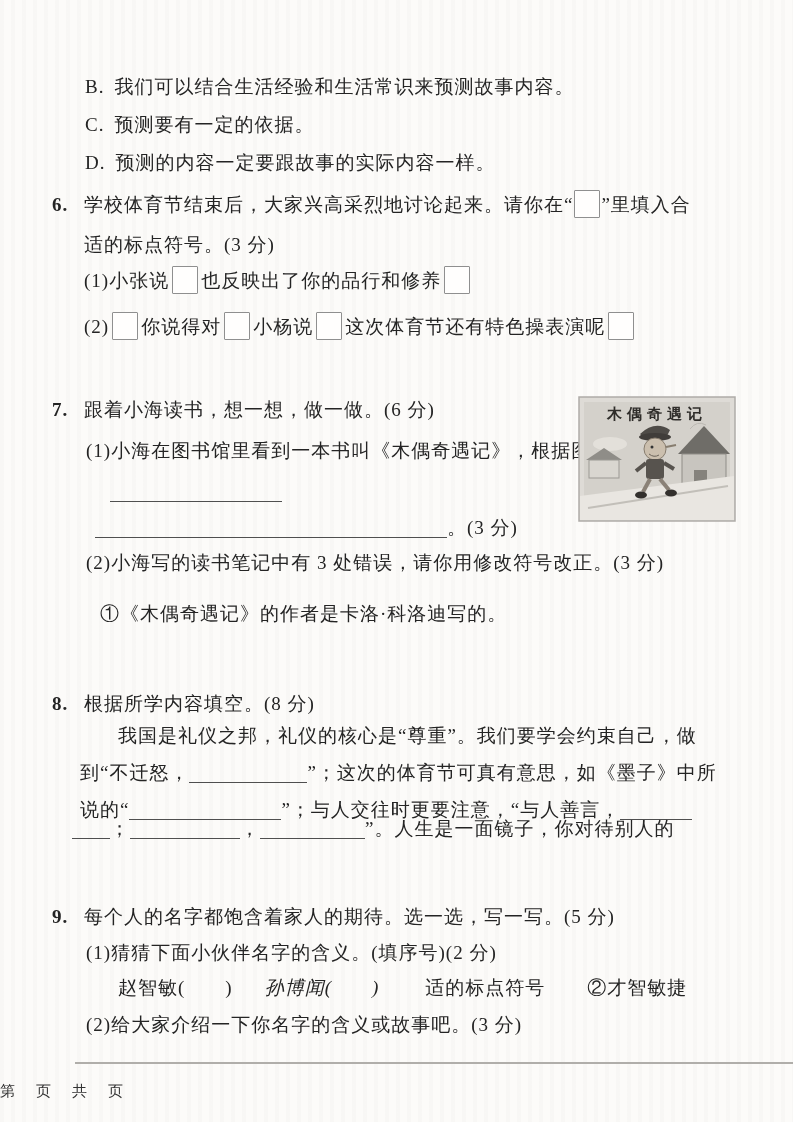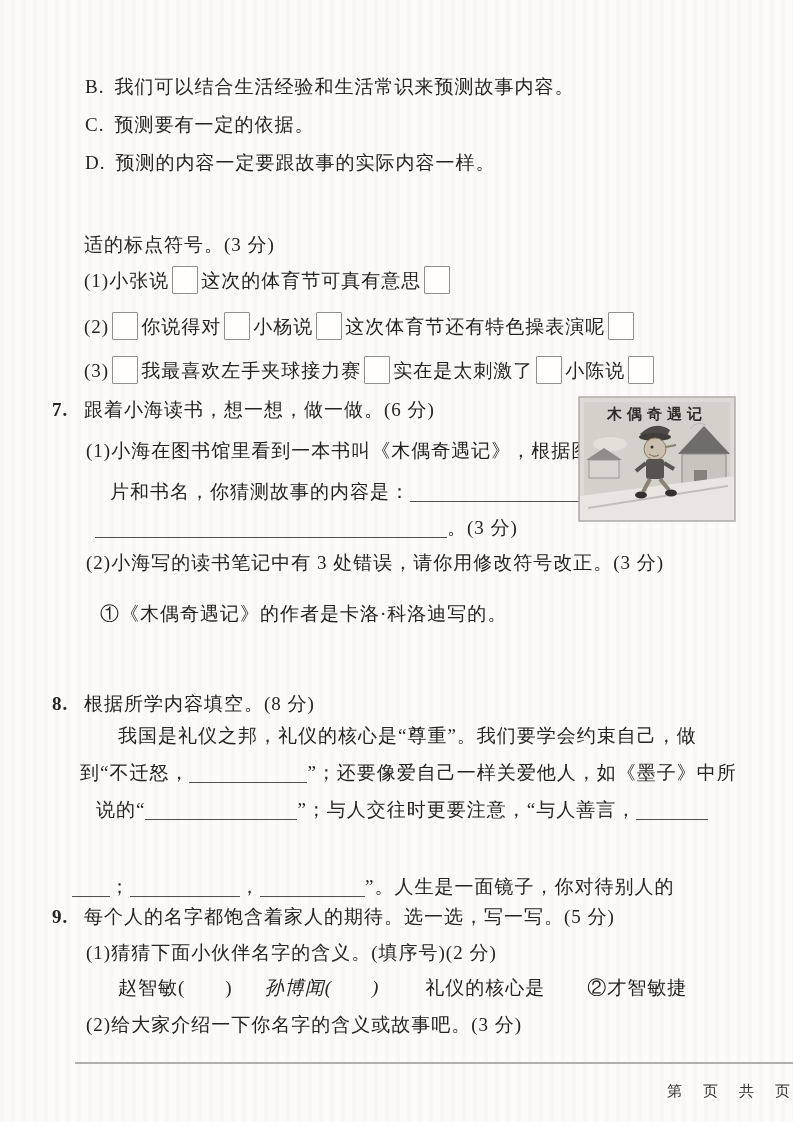--- a/index.html
+++ b/index.html
@@ -48,21 +48,21 @@
   }
   .rule{
     position:absolute;
     top:1062px;left:75px;right:0;
     height:2px;
     background:#b0aeaa;
   }
   .footer{
     position:absolute;
     top:1082px;left:0;width:100%;
-    text-align:right;
+    text-align:left;
     font-family:"Liberation Sans","DejaVu Sans",sans-serif;
     font-size:15px;
     letter-spacing:3px;
     color:#333;
   }
 </style>
 </head>
 <body>
 
 <div class="page">
@@ -70,41 +70,41 @@
   <div class="line" style="top:73px;left:85px">
     <span class="olabel">B.</span><span>我们可以结合生活经验和生活常识来预测故事内容。</span>
   </div>
   <div class="line" style="top:111px;left:85px">
     <span class="olabel">C.</span><span>预测要有一定的依据。</span>
   </div>
   <div class="line" style="top:149px;left:85px">
     <span class="olabel">D.</span><span>预测的内容一定要跟故事的实际内容一样。</span>
   </div>
 
+  <div class="line" style="top:190px;left:52px">
+    <span class="qnum">6.</span><span>学校体育节结束后，大家兴高采烈地讨论起来。请你在“</span><span class="pbox" style="margin:0 1px;"></span><span>”里填入合</span>
+  </div>
   <div class="line" style="top:231px;left:84px">
     <span>适的标点符号。(3 分)</span>
   </div>
   <div class="line" style="top:266px;left:84px">
-    <span>(1)小张说</span><span class="pbox"></span><span>这次的体育节可真有意思</span><span class="pbox"></span>
+    <span>(1)小张说</span><span class="pbox"></span><span>也反映出了你的品行和修养</span><span class="pbox"></span>
   </div>
   <div class="line" style="top:312px;left:84px">
     <span>(2)</span><span class="pbox"></span><span>你说得对</span><span class="pbox"></span><span>小杨说</span><span class="pbox"></span><span>这次体育节还有特色操表演呢</span><span class="pbox"></span>
-  </div>
-  <div class="line" style="top:356px;left:84px">
-    <span>(3)</span><span class="pbox"></span><span>我最喜欢左手夹球接力赛</span><span class="pbox"></span><span>实在是太刺激了</span><span class="pbox"></span><span>小陈说</span><span class="pbox"></span>
   </div>
 
   <div class="line" style="top:396px;left:52px">
     <span class="qnum">7.</span><span>跟着小海读书，想一想，做一做。(6 分)</span>
   </div>
   <div class="line" style="top:437px;left:86px">
     <span>(1)小海在图书馆里看到一本书叫《木偶奇遇记》，根据图</span>
   </div>
   <div class="line" style="top:478px;left:110px">
-    <span>片和书名，你猜测故事的内容是：</span><span class="blank" style="width:172px;"></span>
+    <span class="blank" style="width:172px;"></span>
   </div>
   <div class="line" style="top:514px;left:95px">
     <span class="blank" style="width:352px;"></span><span>。(3 分)</span>
   </div>
 
   <svg class="book" viewBox="0 0 158 126">
     <rect x="1" y="1" width="156" height="124" fill="#dedbd6" stroke="#aeaca8" stroke-width="1.5"></rect>
     <rect x="6" y="6" width="146" height="114" fill="#d4d1cb"></rect>
     <ellipse cx="32" cy="48" rx="17" ry="7" fill="#e3e0da"></ellipse>
     <path d="M112 33 q7 -9 16 -4" stroke="#bcb9b3" fill="none"></path>
@@ -144,37 +144,37 @@
     <span>①《木偶奇遇记》的作者是卡洛·科洛迪写的。</span>
   </div>
 
   <div class="line" style="top:690px;left:52px">
     <span class="qnum">8.</span><span>根据所学内容填空。(8 分)</span>
   </div>
   <div class="line" style="top:722px;left:118px">
     <span>我国是礼仪之邦，礼仪的核心是“尊重”。我们要学会约束自己，做</span>
   </div>
   <div class="line" style="top:759px;left:80px">
-    <span>到“不迁怒，</span><span class="blank" style="width:118px;"></span><span>”；还要像爱自己一样关爱他人，如《墨子》中所</span>
+    <span>到“不迁怒，</span><span class="blank" style="width:118px;"></span><span>”；这次的体育节可真有意思，如《墨子》中所</span>
   </div>
-  <div class="line" style="top:796px;left:96px">
+  <div class="line" style="top:796px;left:80px">
     <span>说的“</span><span class="blank" style="width:152px;"></span><span>”；与人交往时更要注意，“与人善言，</span><span class="blank" style="width:72px;"></span>
   </div>
-  <div class="line" style="top:873px;left:72px">
+  <div class="line" style="top:815px;left:72px">
     <span class="blank" style="width:38px;"></span><span>；</span><span class="blank" style="width:110px;"></span><span>，</span><span class="blank" style="width:105px;"></span><span>”。人生是一面镜子，你对待别人的</span>
   </div>
 
   <div class="line" style="top:903px;left:52px">
     <span class="qnum">9.</span><span>每个人的名字都饱含着家人的期待。选一选，写一写。(5 分)</span>
   </div>
   <div class="line" style="top:939px;left:86px">
     <span>(1)猜猜下面小伙伴名字的含义。(填序号)(2 分)</span>
   </div>
   <div class="line" style="top:974px;left:118px">
-    <span style="margin-right:32px;font-family:Liberation Serif, serif;">赵智敏(　　)</span><span style="margin-right:46px;font-style:italic;">孙博闻(　　)</span><span style="margin-right:42px;">礼仪的核心是</span><span>②才智敏捷</span>
+    <span style="margin-right:32px;font-family:Liberation Serif, serif;">赵智敏(　　)</span><span style="margin-right:46px;font-style:italic;">孙博闻(　　)</span><span style="margin-right:42px;">适的标点符号</span><span>②才智敏捷</span>
   </div>
   <div class="line" style="top:1011px;left:86px">
     <span>(2)给大家介绍一下你名字的含义或故事吧。(3 分)</span>
   </div>
 
   <div class="rule"></div>
   <div class="footer">第　页　共　页</div>
 
 </div>
 

